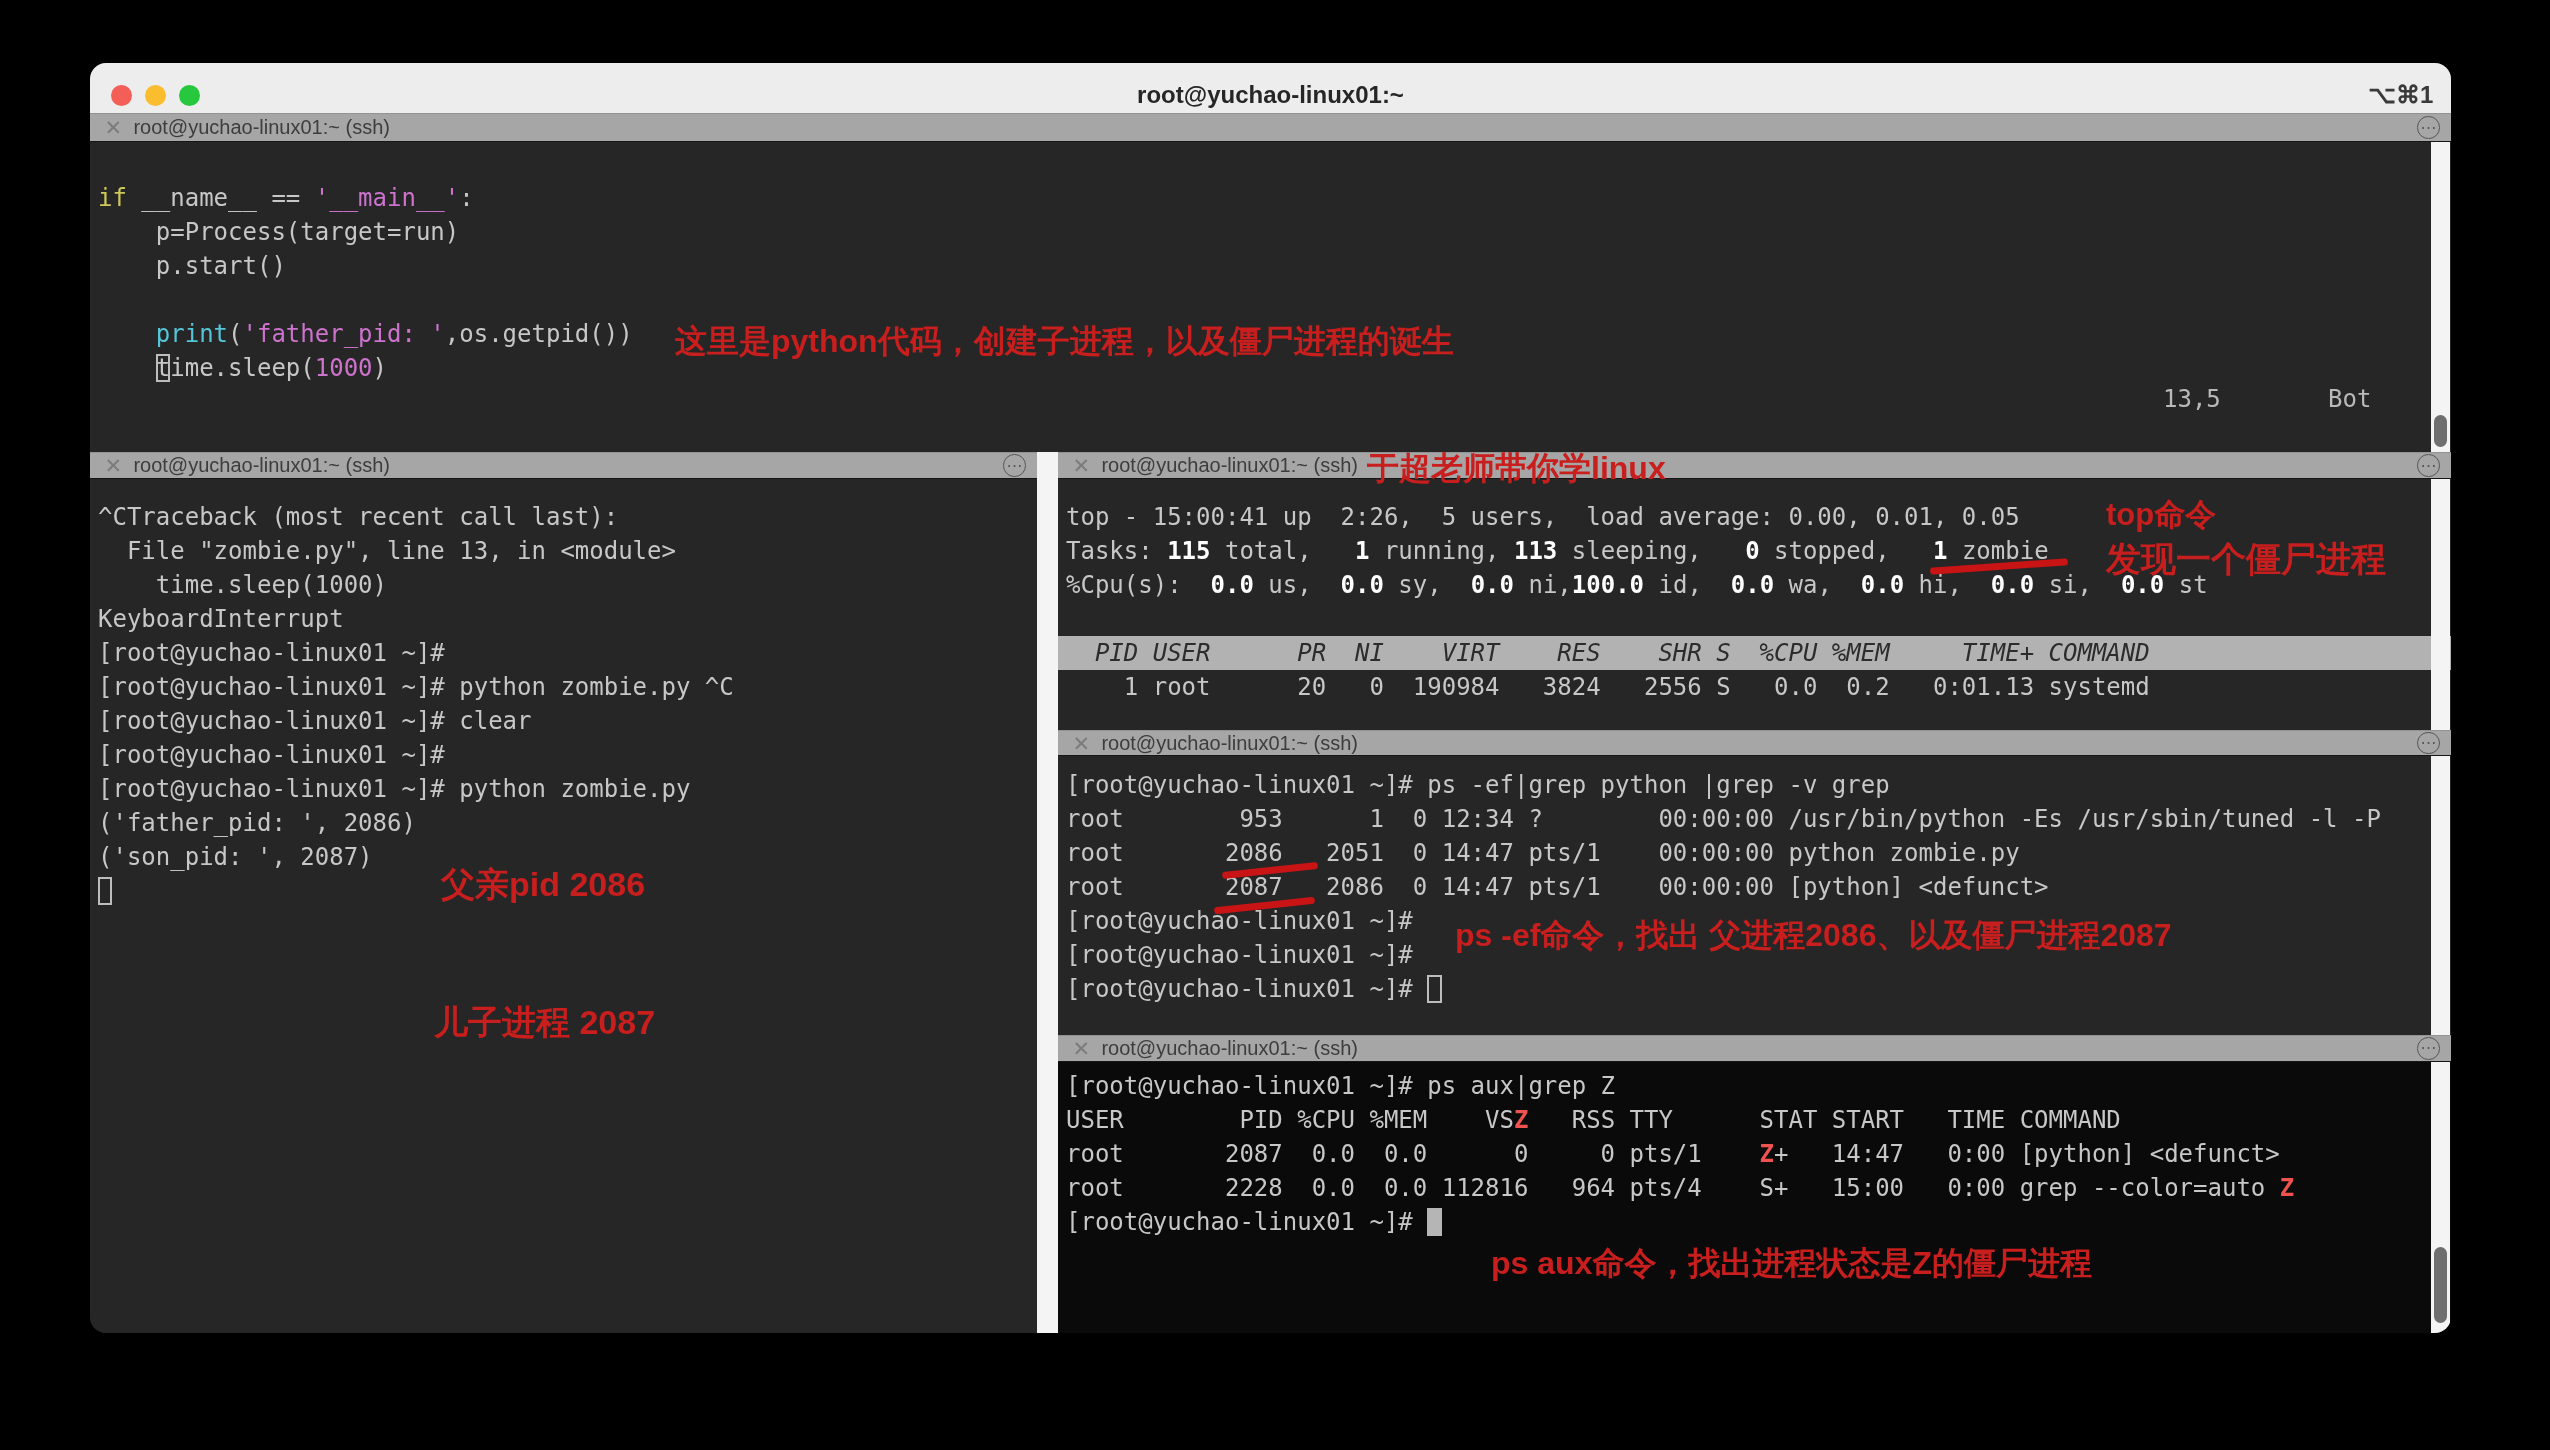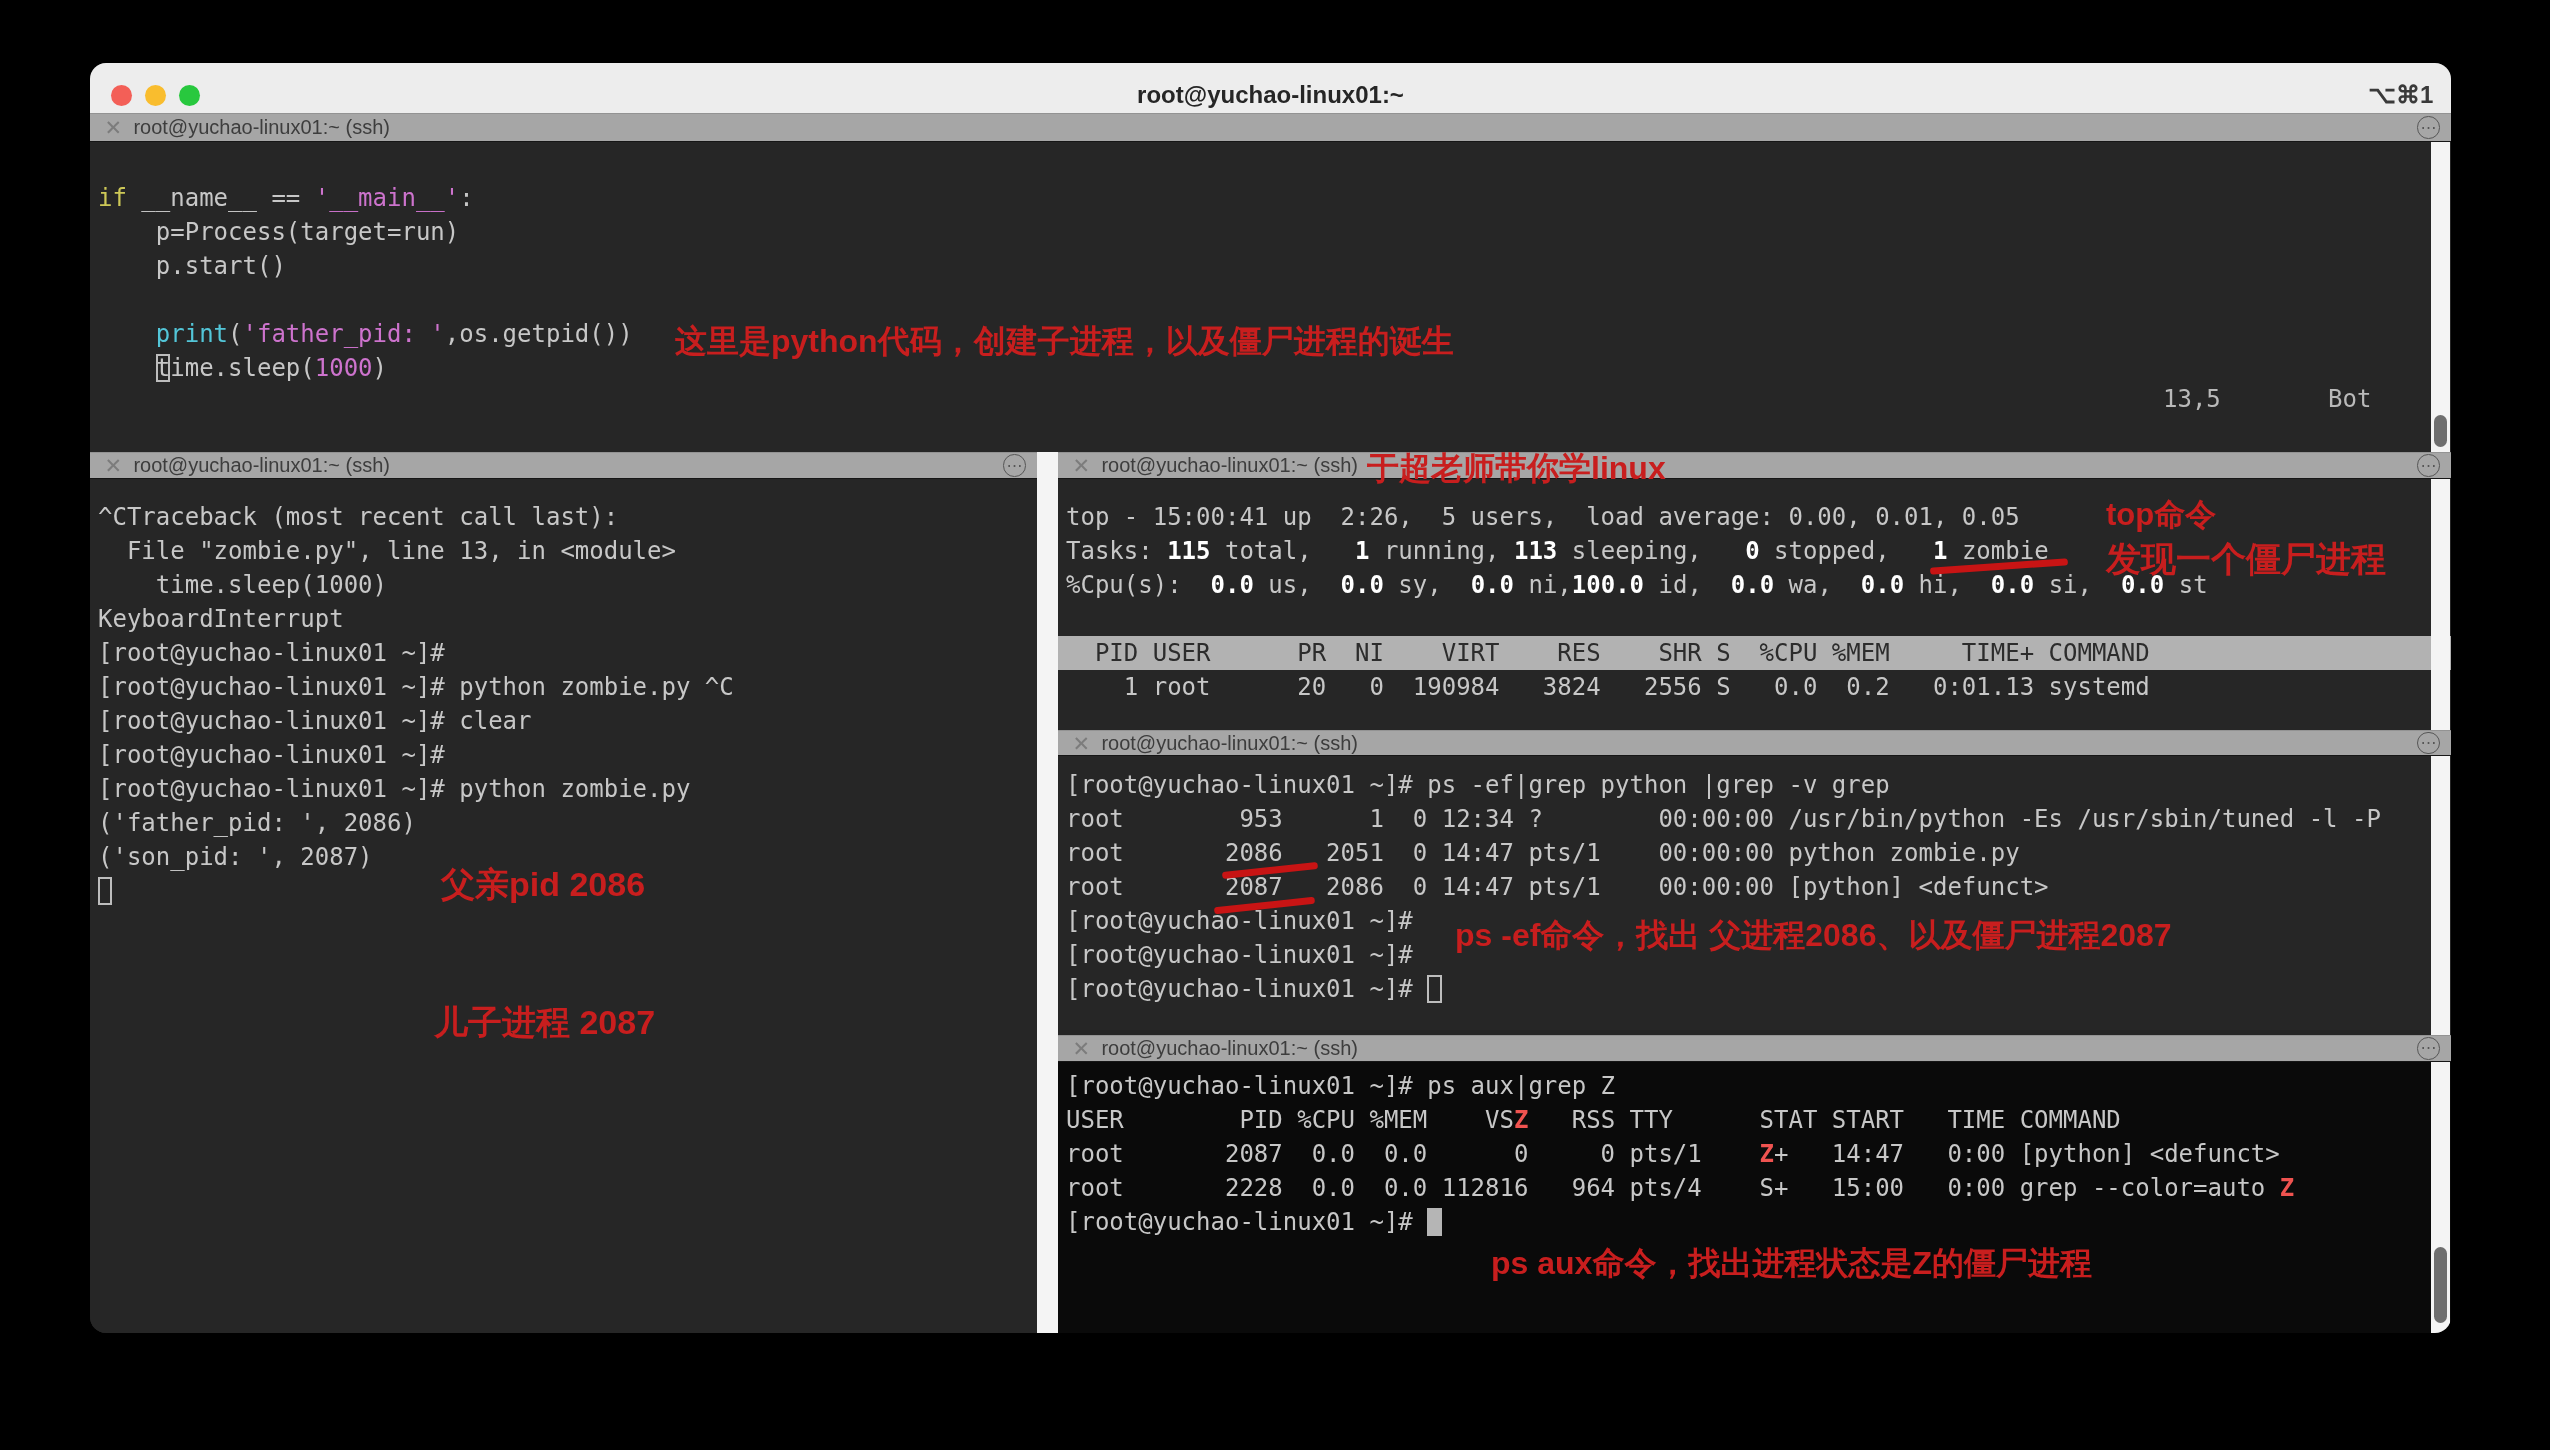--- a/index.html
+++ b/index.html
@@ -49,21 +49,21 @@
   .pane-rb     { left:968px; top:999px; width:1393px; height:272px; padding:7px 8px 0 8px;
                  background:#0a0a0a; }
   .line { height:34px; }
   .line span.b { color:#ffffff; font-weight:bold; }
   .line span.y { color:#cdc857; }
   .line span.m { color:#cd73cd; }
   .line span.c { color:#53c6d8; }
   .line span.r { color:#ef5350; font-weight:bold; }
   .line span.curh { outline:2.4px solid #bdbdbd; outline-offset:-2.4px; }
   .line span.cur { background:#b5b5b5; color:#b5b5b5; }
-  .line.hdr { background:#b2b2b2; color:#2c2c2c; margin:0 -8px; padding:0 8px; }
+  .line.hdr { background:#b2b2b2; color:#2c2c2c; margin:0 -8px; padding:0 8px;font-style:italic; }
 
   .vim-status { position:absolute; color:#b9b9b9; font-family:"DejaVu Sans Mono","Liberation Mono",monospace;
                 font-size:24px; }
 
   
   .vtrack { position:absolute; background:#f4f4f4; z-index:4; }
   .vthumb { position:absolute; width:13px; left:3.2px; background:#6f6f6f; border-radius:8px; }
   .track-editor { left:2341px; top:79px;  width:19.3px; height:310px; }
   .track-rt     { left:2341px; top:416px; width:19.3px; height:251px; }
   .track-rm     { left:2341px; top:693px; width:19.3px; height:279px; }

